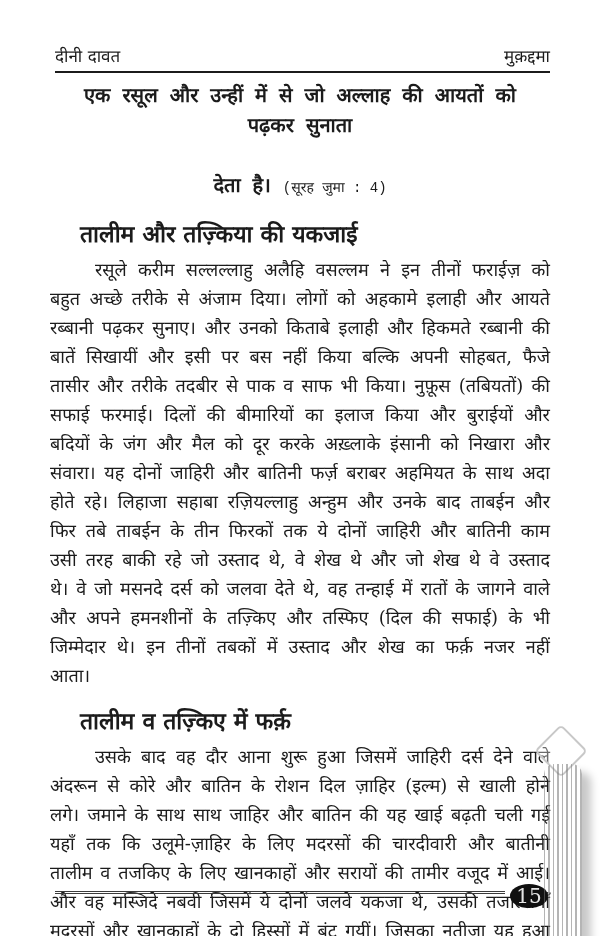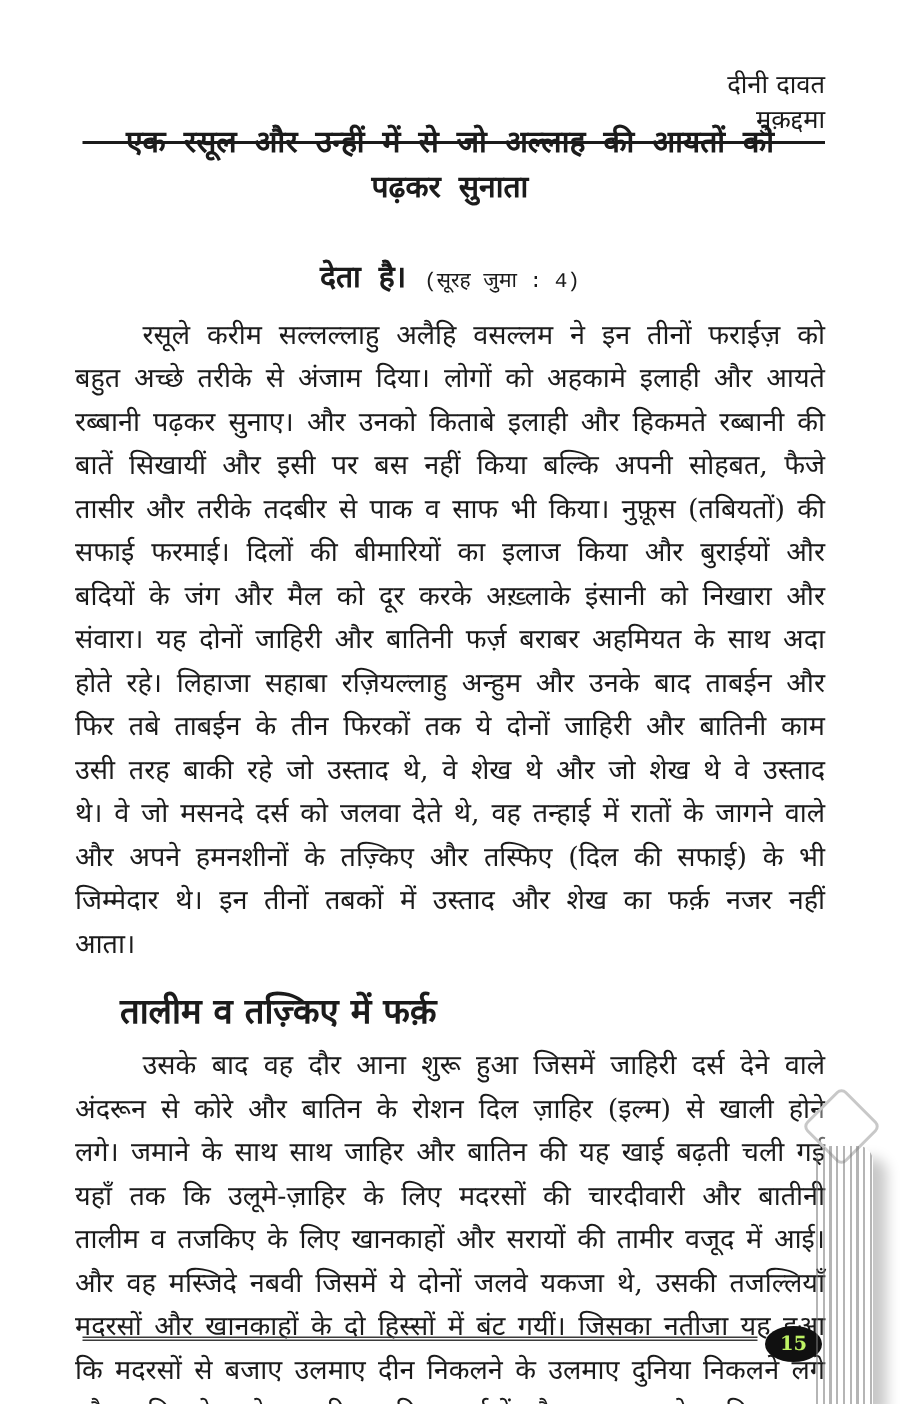--- a/index.html
+++ b/index.html
@@ -23,21 +23,20 @@
     position: absolute;
     top: 44px;
     left: 55px;
     right: 56px;
     display: flex;
     justify-content: space-between;
     align-items: flex-end;
     font-size: 17px;
     padding-bottom: 4px;
     border-bottom: 2px solid #1b1b1b;
-    flex-direction: column;
   }
 
   
   .content {
     position: absolute;
     top: 82px;
     left: 50px;
     right: 56px;
   }
 
@@ -118,24 +117,24 @@
     width: 450px;
     border-top: 3px double #3a3a3a;
   }
   .page-number-badge {
     position: absolute;
     left: 510px;
     bottom: 28px;
     width: 38px;
     height: 24px;
     background: #101010;
-    color: #bef264;
+    color: #e5e5e5;
     border-radius: 50%;
-    font-size: 13px;
-    font-weight: bold;
+    font-size: 20px;
+    font-weight: normal;
     display: flex;
     align-items: center;
     justify-content: center;
     font-family: "DejaVu Serif", "Liberation Serif", serif;
   }
 </style>
 </head>
 <body>
 
 <div class="page">
@@ -147,20 +146,21 @@
 
   <div class="content">
 
     <div class="quote-block">
       <span>एक रसूल और उन्हीं में से जो अल्लाह की आयतों को पढ़कर सुनाता</span><br>
       <br>
       <span>देता है।</span>
       <span class="quote-citation">(सूरह जुमा : 4)</span>
     </div>
 
+    <div class="section-heading">तालीम और तज़्किया की यकजाई</div>
     <p class="body-paragraph">रसूले करीम सल्लल्लाहु अलैहि वसल्लम ने इन तीनों फराईज़ को बहुत अच्छे तरीके से अंजाम दिया। लोगों को अहकामे इलाही और आयते रब्बानी पढ़कर सुनाए। और उनको किताबे इलाही और हिकमते रब्बानी की बातें सिखायीं और इसी पर बस नहीं किया बल्कि अपनी सोहबत, फैजे तासीर और तरीके तदबीर से पाक व साफ भी किया। नुफ़ूस (तबियतों) की सफाई फरमाई। दिलों की बीमारियों का इलाज किया और बुराईयों और बदियों के जंग और मैल को दूर करके अख़्लाके इंसानी को निखारा और संवारा। यह दोनों जाहिरी और बातिनी फर्ज़ बराबर अहमियत के साथ अदा होते रहे। लिहाजा सहाबा रज़ियल्लाहु अन्हुम और उनके बाद ताबईन और फिर तबे ताबईन के तीन फिरकों तक ये दोनों जाहिरी और बातिनी काम उसी तरह बाकी रहे जो उस्ताद थे, वे शेख थे और जो शेख थे वे उस्ताद थे। वे जो मसनदे दर्स को जलवा देते थे, वह तन्हाई में रातों के जागने वाले और अपने हमनशीनों के तज़्किए और तस्फिए (दिल की सफाई) के भी जिम्मेदार थे। इन तीनों तबकों में उस्ताद और शेख का फर्क़ नजर नहीं आता।</p>
 
     <div class="section-heading">तालीम व तज़्किए में फर्क़</div>
     <p class="body-paragraph">उसके बाद वह दौर आना शुरू हुआ जिसमें जाहिरी दर्स देने वाले अंदरून से कोरे और बातिन के रोशन दिल ज़ाहिर (इल्म) से खाली होने लगे। जमाने के साथ साथ जाहिर और बातिन की यह खाई बढ़ती चली गई यहाँ तक कि उलूमे-ज़ाहिर के लिए मदरसों की चारदीवारी और बातीनी तालीम व तजकिए के लिए खानकाहों और सरायों की तामीर वजूद में आई। और वह मस्जिदे नबवी जिसमें ये दोनों जलवे यकजा थे, उसकी तजल्लियाँ मदरसों और खानकाहों के दो हिस्सों में बंट गयीं। जिसका नतीजा यह हुआ कि मदरसों से बजाए उलमाए दीन निकलने के उलमाए दुनिया निकलने लगे और बातिन के दावेदार शरियत की गहराईयों और कमालात से जाहिल</p>
 
   </div>
 
   <div class="ornament">
     <div class="ornament-diamond"></div>
     <div class="ornament-band"></div>

